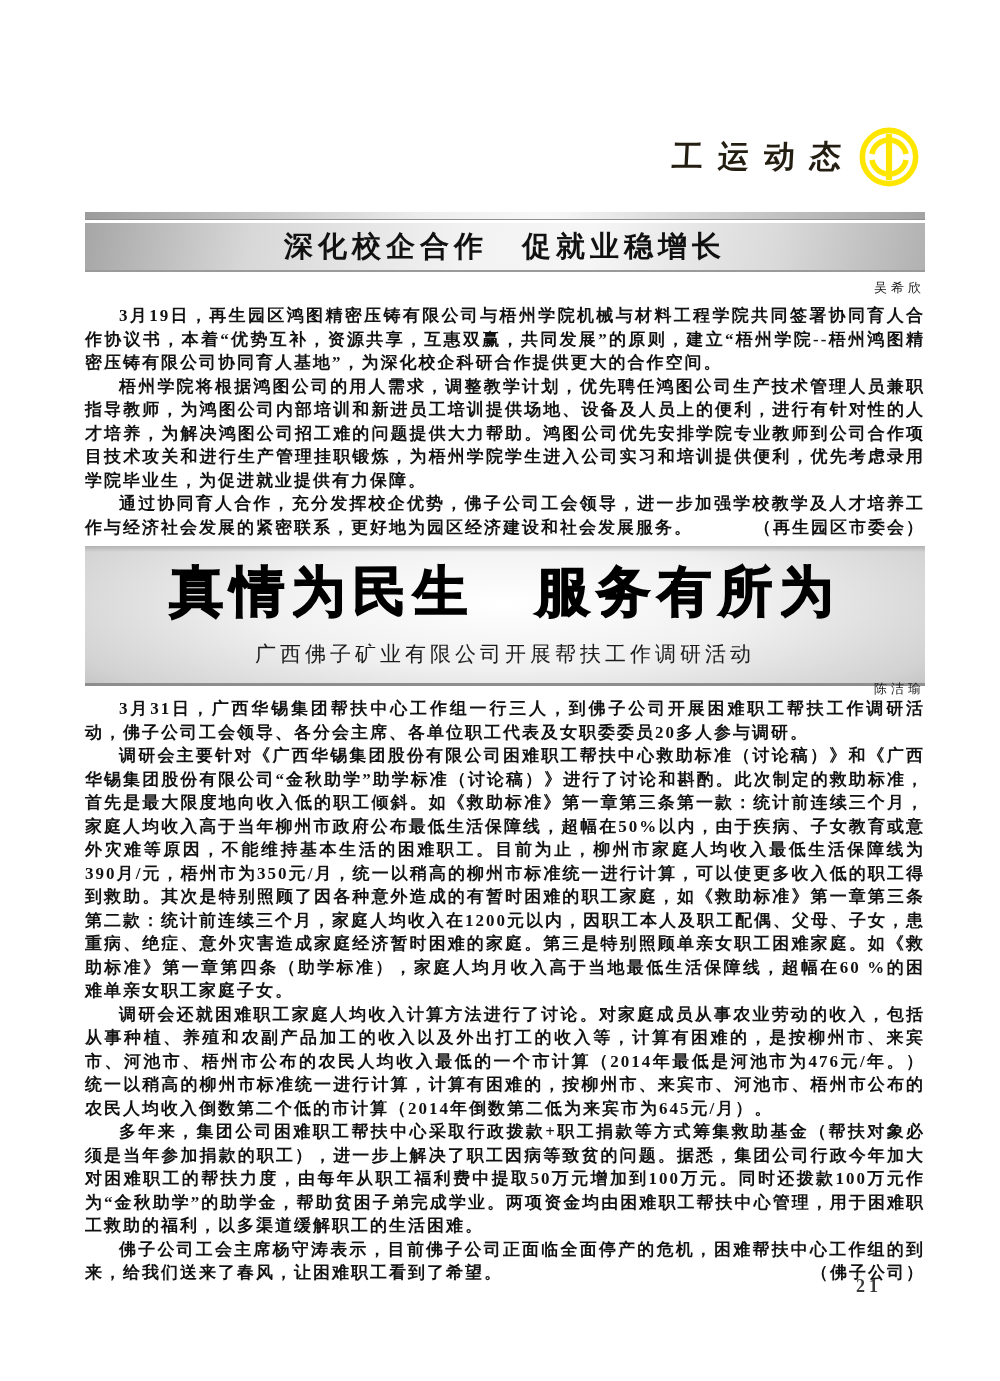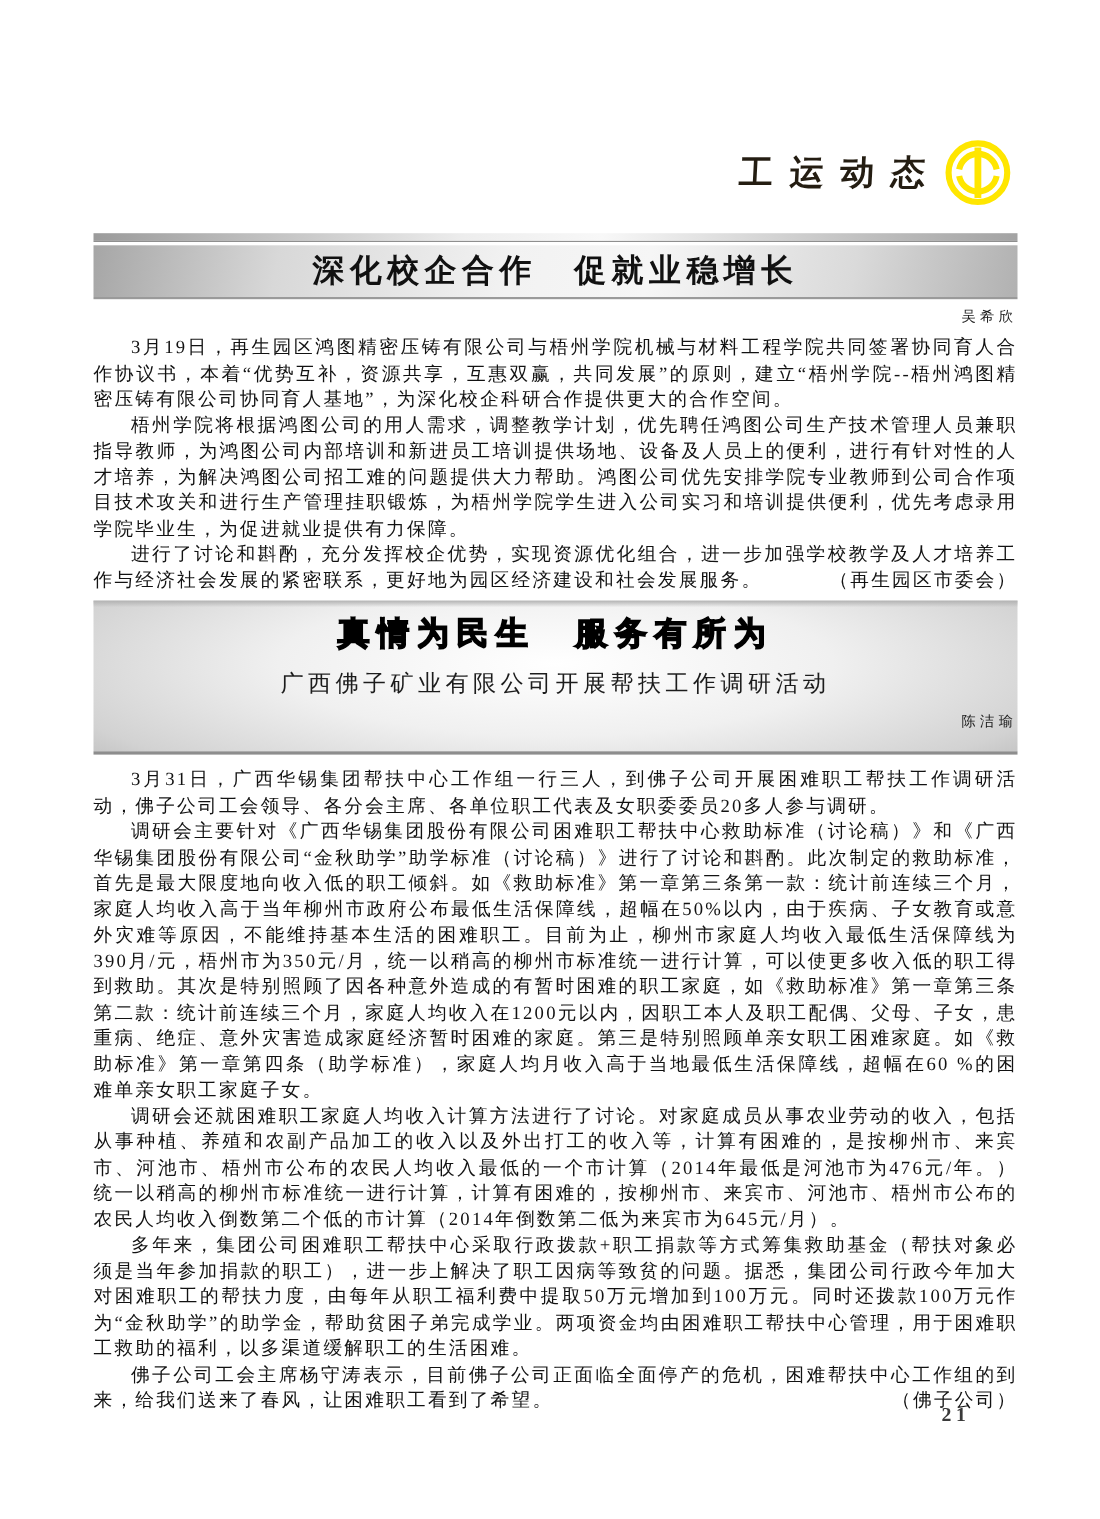--- a/index.html
+++ b/index.html
@@ -54,37 +54,38 @@
 
   
   .body-text p {
     margin:0;
     font-size:17px;
     line-height:23.5px;
     letter-spacing:2px;
     text-align:justify;
     text-indent:2em;
     color:#121212;
+    font-weight:bold;
   }
   .attribution { float:right; letter-spacing:2px; }
 
   
   .banner2 {
     margin-top:7px;
     height:137px;
     background:
       linear-gradient(to bottom, #b2b2b2 0px, rgba(178,178,178,0) 6px),
       radial-gradient(ellipse 75% 120% at 50% 42%, #ffffff 0%, #f0f0f0 40%, #d2d2d2 75%, #aaaaaa 100%);
     border-bottom:3px solid #8d8d8d;
     text-align:center;
   }
   .banner2 .t2 {
     padding-top:10px;
     font-family:"Liberation Sans","DejaVu Sans",sans-serif;
-    font-size:29px; font-weight:900; letter-spacing:7px; color:#000;
+    font-size:54px; font-weight:900; letter-spacing:7px; color:#000;
     -webkit-text-stroke:1.5px #000;
   }
   .banner2 .sub {
     margin-top:11px;
     font-size:21px; letter-spacing:4px; color:#1c1c1c;
   }
   .banner2 .author2 {
     margin-top:12px;
   }
 
@@ -117,21 +118,21 @@
 
     <div class="banner1-strip"></div>
     <div class="banner1">
       <span class="t">深化校企合作　促就业稳增长</span>
     </div>
     <div class="author author1">吴希欣</div>
 
     <div class="body-text article1">
       <p>3月19日，再生园区鸿图精密压铸有限公司与梧州学院机械与材料工程学院共同签署协同育人合作协议书，本着“优势互补，资源共享，互惠双赢，共同发展”的原则，建立“梧州学院--梧州鸿图精密压铸有限公司协同育人基地”，为深化校企科研合作提供更大的合作空间。</p>
       <p>梧州学院将根据鸿图公司的用人需求，调整教学计划，优先聘任鸿图公司生产技术管理人员兼职指导教师，为鸿图公司内部培训和新进员工培训提供场地、设备及人员上的便利，进行有针对性的人才培养，为解决鸿图公司招工难的问题提供大力帮助。鸿图公司优先安排学院专业教师到公司合作项目技术攻关和进行生产管理挂职锻炼，为梧州学院学生进入公司实习和培训提供便利，优先考虑录用学院毕业生，为促进就业提供有力保障。</p>
-      <p><span>进行了讨论和斟酌，充分发挥校企优势，实现资源优化组合，进一步加强学校教学及人才培养工作与经济社会发展的紧密联系，更好地为园区经济建设和社会发展服务。</span><span class="attribution">（再生园区市委会）</span></p>
+      <p><span>通过协同育人合作，充分发挥校企优势，佛子公司工会领导，进一步加强学校教学及人才培养工作与经济社会发展的紧密联系，更好地为园区经济建设和社会发展服务。</span><span class="attribution">（再生园区市委会）</span></p>
     </div>
 
     <div class="banner2">
       <div class="t2">真情为民生　服务有所为</div>
       <div class="sub">广西佛子矿业有限公司开展帮扶工作调研活动</div>
       <div class="author author2">陈洁瑜</div>
     </div>
 
     <div class="body-text article2">
       <p>3月31日，广西华锡集团帮扶中心工作组一行三人，到佛子公司开展困难职工帮扶工作调研活动，佛子公司工会领导、各分会主席、各单位职工代表及女职委委员20多人参与调研。</p>

